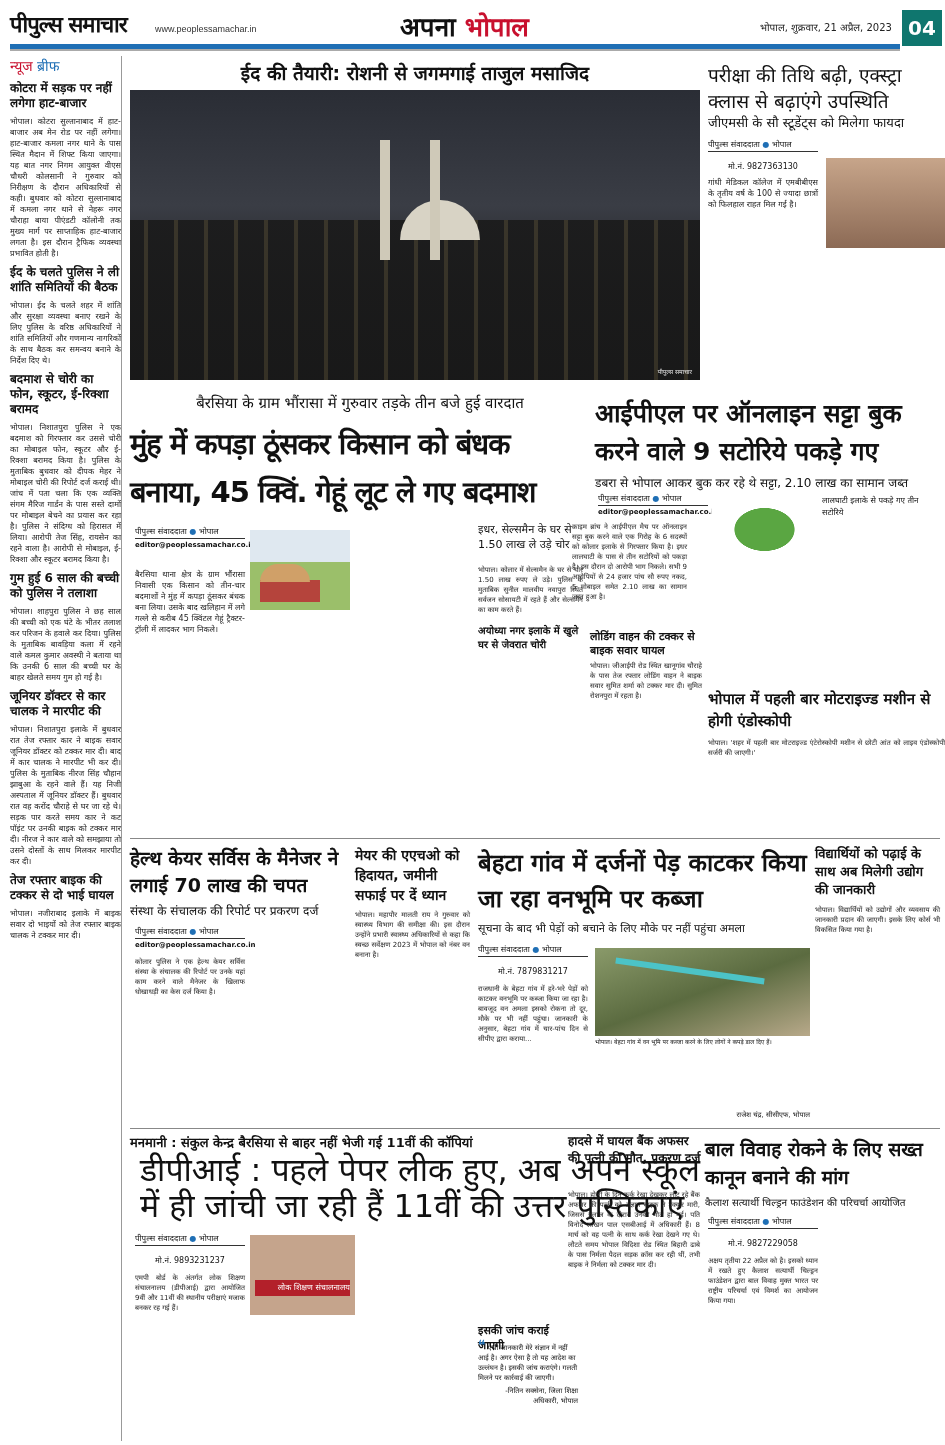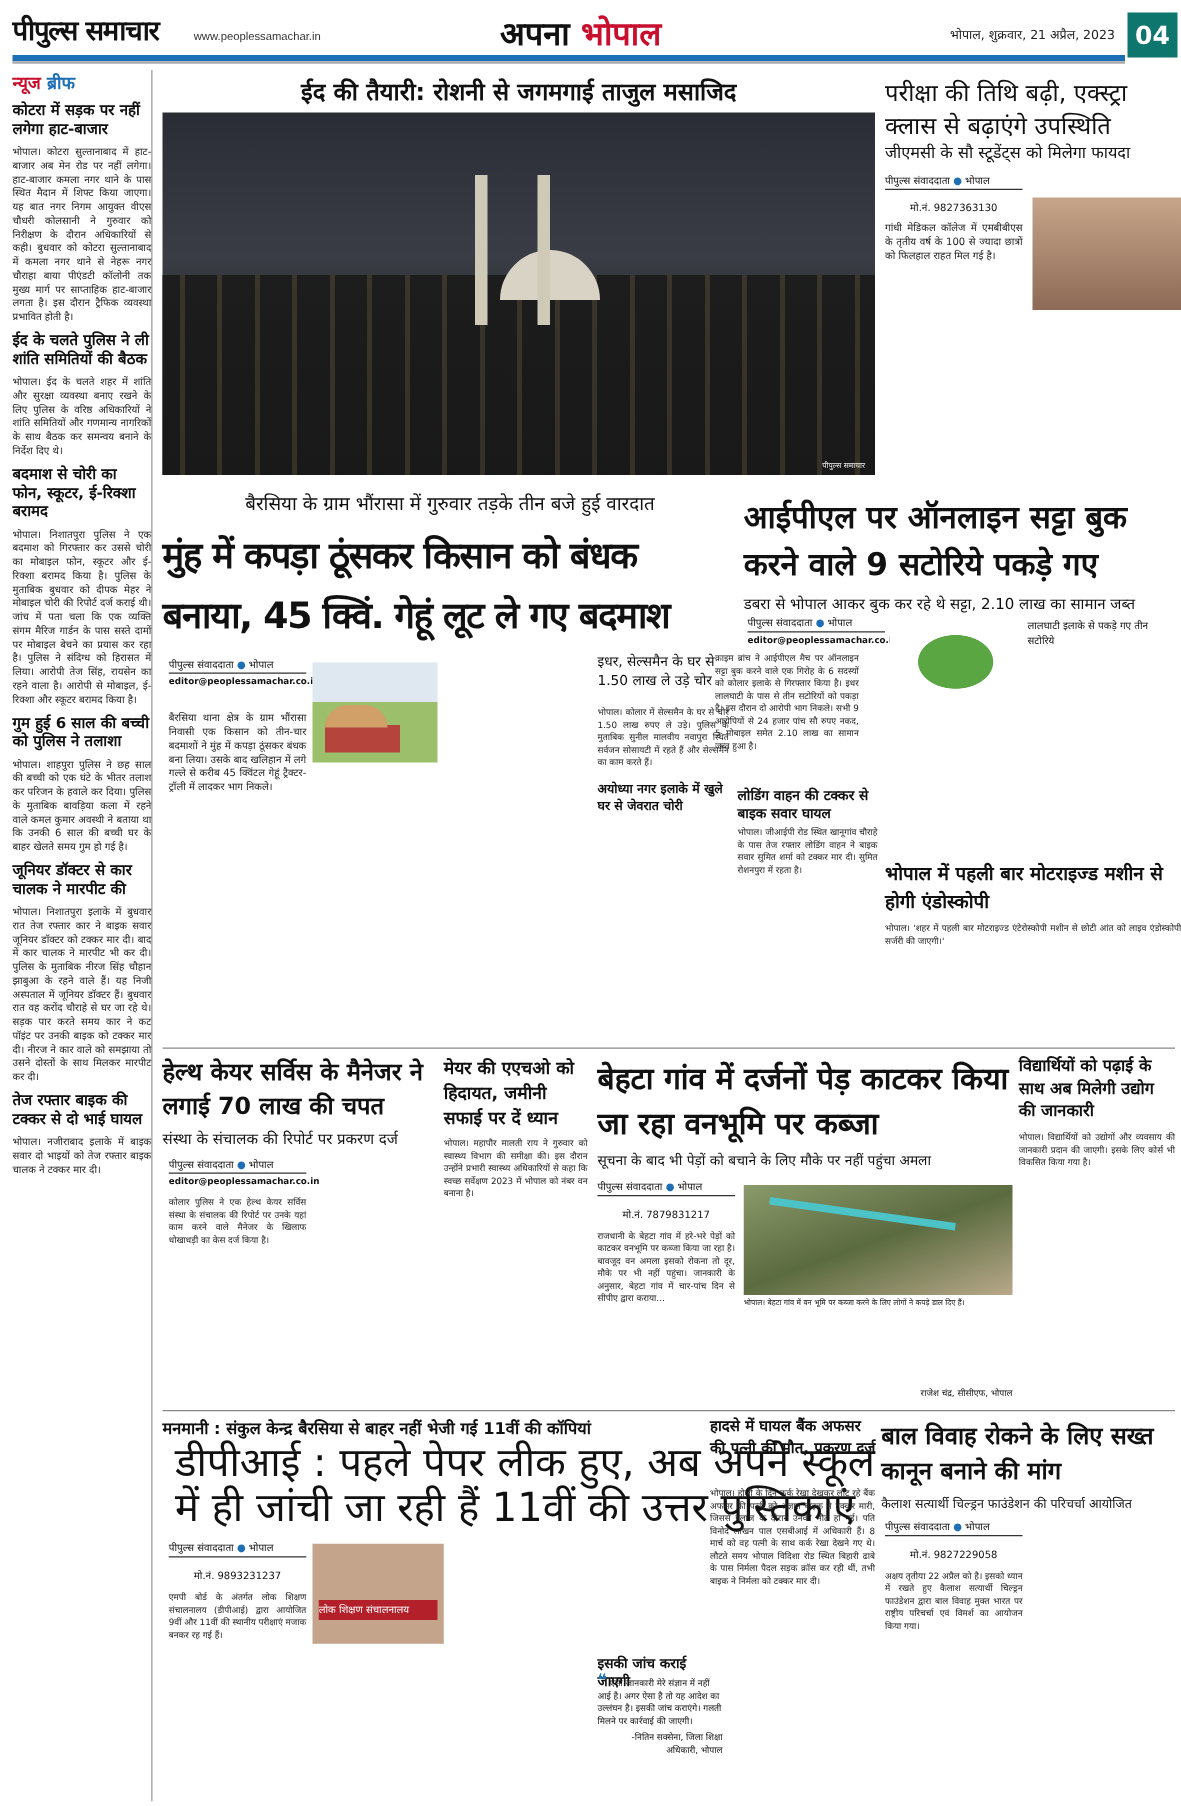--- a/index.html
+++ b/index.html
@@ -8,21 +8,21 @@
 .mast{left:0;top:0;width:945px;height:50px}
 .logo{left:10px;top:8px;font-size:22px;font-weight:bold;color:#111;letter-spacing:-1px}
 .site{left:155px;top:24px;font-size:9px;color:#333;font-family:"Liberation Sans",sans-serif}
 .pagetitle{left:400px;top:8px;font-size:26px;font-weight:bold}
 .pagetitle .red{color:#c8102e}
 .dateline{left:760px;top:20px;font-size:10px;color:#222}
 .pageno{left:902px;top:10px;width:40px;height:36px;background:#0f766e;color:#fff;font-size:20px;font-weight:bold;text-align:center;line-height:36px}
 .bluebar{left:10px;top:44px;width:890px;height:5px;background:#1f6fb5}
 .greybar{left:10px;top:49px;width:890px;height:2px;background:#aaa}
 .col-left{left:10px;top:56px;width:112px;height:1385px;border-right:1px solid #999}
-.brief-h{font-size:14px;font-weight:bold;margin-bottom:6px}
+.brief-h{font-size:14px;font-weight:normal;margin-bottom:6px}
 .brief-h .red{color:#c8102e}.brief-h .blue{color:#1f6fb5}
 .sh{font-size:12px;font-weight:bold;line-height:15px;margin:6px 0 5px}
 .bt{font-size:8px;line-height:11px;text-align:justify;color:#222}
 .hl-top{left:130px;top:60px;width:570px;text-align:center;font-size:19px;font-weight:bold}
 .photo-night{left:130px;top:90px;width:570px;height:290px;background:linear-gradient(180deg,#2a2d35 0%,#3a3d45 40%,#1e1f22 70%,#0d0e10 100%)}
 .photo-night .city{position:absolute;left:0;bottom:0;width:100%;height:160px;background:repeating-linear-gradient(90deg,#1a1a1a 0 14px,#3a3528 14px 18px,#1a1a1a 18px 30px);opacity:.9}
 .photo-night .minaret{position:absolute;width:10px;height:120px;background:#cfc9b8;bottom:120px}
 .photo-night .dome{position:absolute;left:270px;bottom:140px;width:80px;height:40px;border-radius:40px 40px 0 0;background:#d8d3c5}
 .credit{font-size:6px;color:#eee;position:absolute;right:8px;bottom:4px}
 .r-hl{font-size:19px;font-weight:normal;line-height:26px}
@@ -182,21 +182,21 @@
 <div class="abs rule" style="left:130px;top:1128px;width:810px;height:1px"></div>
 
 <div class="abs dpi-kicker">मनमानी : संकुल केन्द्र बैरसिया से बाहर नहीं भेजी गई 11वीं की कॉपियां</div>
 <div class="abs dpi-hl">डीपीआई : पहले पेपर लीक हुए, अब अपने स्कूल में ही जांची जा रही हैं 11वीं की उत्तर पुस्तिकाएं</div>
 <div class="abs" style="left:135px;top:1232px;width:110px">
   <div class="byline"><span>पीपुल्स संवाददाता</span> <span class="dot">●</span> <span>भोपाल</span></div>
   <div class="mobile">मो.नं. 9893231237</div>
   <div class="bt" style="font-size:7px;line-height:10px;margin-top:8px">एमपी बोर्ड के अंतर्गत लोक शिक्षण संचालनालय (डीपीआई) द्वारा आयोजित 9वीं और 11वीं की स्थानीय परीक्षाएं मजाक बनकर रह गई हैं।</div>
 </div>
 <div class="abs img-block" style="left:250px;top:1235px;width:105px;height:80px;background:#c5a48c">
-  <div style="position:absolute;left:5px;top:45px;width:95px;height:16px;background:#b3202a;color:#fff;font-size:8px;text-align:left;line-height:16px">लोक शिक्षण संचालनालय</div>
+  <div style="position:absolute;left:5px;top:45px;width:95px;height:16px;background:#b3202a;color:#fff;font-size:8px;text-align:right;line-height:16px">लोक शिक्षण संचालनालय</div>
 </div>
 <div class="abs quote-hl">इसकी जांच कराई जाएगी</div>
 <div class="abs quote-t">
   <span style="color:#1f6fb5;font-size:14px">❝</span>
   <span>ऐसी जानकारी मेरे संज्ञान में नहीं आई है। अगर ऐसा है तो यह आदेश का उल्लंघन है। इसकी जांच कराएंगे। गलती मिलने पर कार्रवाई की जाएगी।</span>
   <div style="text-align:right;margin-top:3px">-नितिन सक्सेना, जिला शिक्षा अधिकारी, भोपाल</div>
 </div>
 
 <div class="abs acc-hl">हादसे में घायल बैंक अफसर की पत्नी की मौत, प्रकरण दर्ज</div>
 <div class="abs bt" style="left:568px;top:1190px;width:132px;font-size:7px;line-height:10px">भोपाल। होली के दिन कर्क रेखा देखकर लौट रहे बैंक अफसर की पत्नी को अज्ञात बाइक ने टक्कर मारी, जिससे इलाज के दौरान उनकी मौत हो गई। पति विनोद लाखन पाल एसबीआई में अधिकारी हैं। 8 मार्च को वह पत्नी के साथ कर्क रेखा देखने गए थे। लौटते समय भोपाल विदिशा रोड स्थित बिहारी ढाबे के पास निर्मला पैदल सड़क क्रॉस कर रही थीं, तभी बाइक ने निर्मला को टक्कर मार दी।</div>

